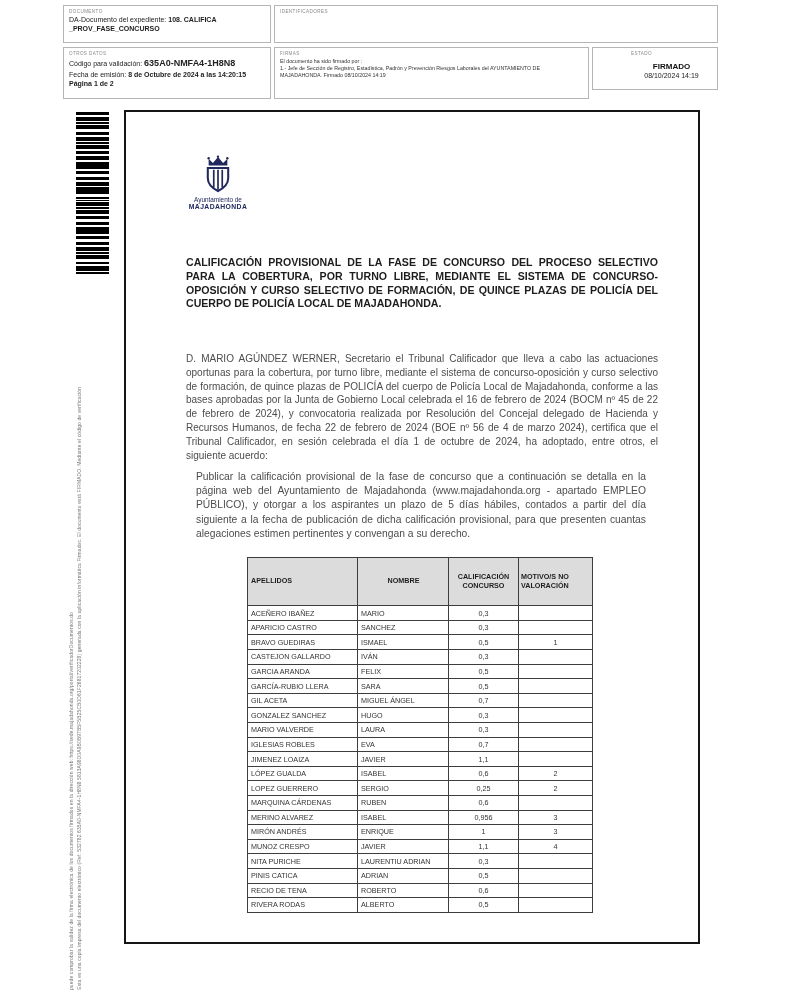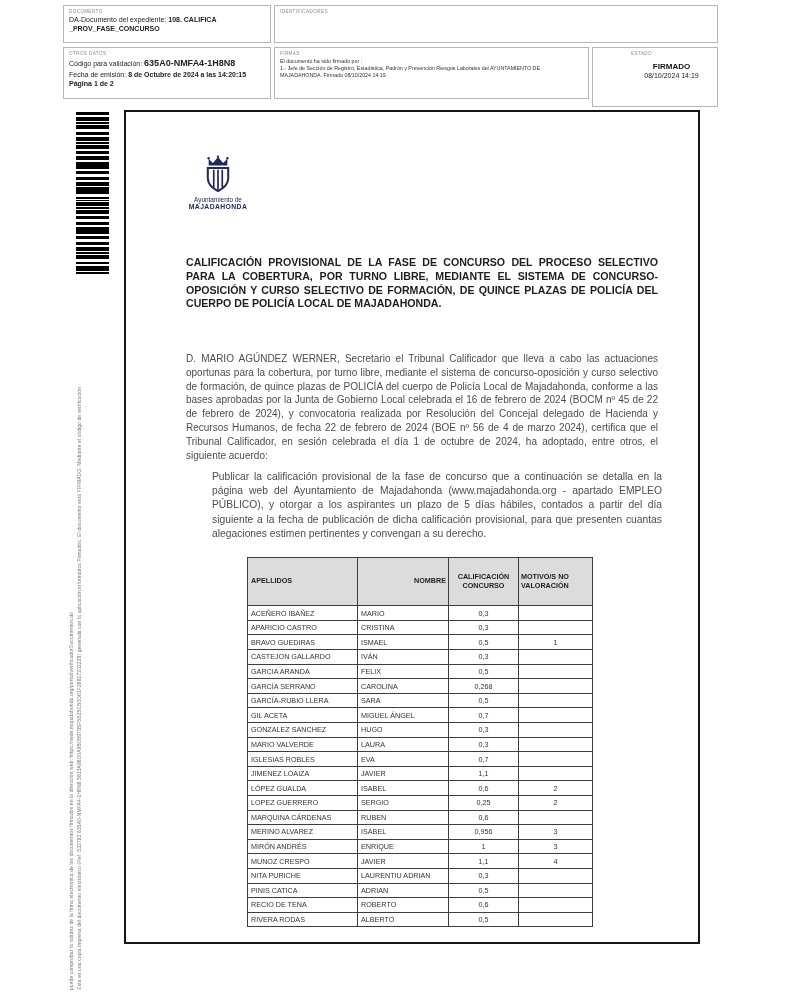--- a/index.html
+++ b/index.html
@@ -7,21 +7,21 @@
   body { font-family:"Liberation Sans", sans-serif; }
   #page { position:relative; width:792px; height:1000px; background:#fff; overflow:hidden; }
 
   
   .meta-box { position:absolute; border:1px solid #b5b5b5; background:#fff; padding:3px 5px 2px 5px; }
   .meta-label { font-size:4.6px; color:#8a8a8a; letter-spacing:.4px; margin-bottom:2px; }
   .box-documento   { left:63px;  top:5px;  width:208px; height:38px; }
   .box-identif     { left:274px; top:5px;  width:444px; height:38px; }
   .box-otros       { left:63px;  top:47px; width:208px; height:52px; }
   .box-firmas      { left:274px; top:47px; width:315px; height:52px; }
-  .box-estado      { left:592px; top:47px; width:126px; height:60px;padding-left:38px; }
+  .box-estado      { left:592px; top:47px; width:126px; height:43px;padding-left:38px; }
   .meta-text  { font-size:7px; color:#222; line-height:1.25; }
   .meta-text b { white-space:pre-line; }
   .otros-line { font-size:7px; color:#222; line-height:1.3; }
   .otros-line .big { font-size:9px; }
   .firmas-text { font-size:5.3px; color:#333; line-height:1.35; }
   .estado-inner { text-align:center; margin-top:6px; }
   .estado-status { font-size:8px; font-weight:bold; color:#111; }
   .estado-date { font-size:7px; color:#222; margin-top:1px; }
 
   
@@ -45,32 +45,32 @@
   .logo svg { display:block; margin:0 auto 3px auto; }
   .logo-line1 { font-size:6.4px; color:#20285c; }
   .logo-line2 { font-size:6.8px; font-weight:bold; color:#20285c; letter-spacing:.4px; }
 
   
   .doc-title { position:absolute; left:186px; top:256px; width:472px;
     font-size:10.6px; font-weight:bold; color:#1d1d1d; text-align:justify; line-height:1.3;
     filter:blur(.15px); }
   .doc-para1 { position:absolute; left:186px; top:352px; width:472px;
     font-size:10px; color:#4c4c4c; text-align:justify; line-height:1.38; filter:blur(.4px); }
-  .doc-para2 { position:absolute; left:212px; top:470px; width:450px;
+  .doc-para2 { position:absolute; left:196px; top:470px; width:450px;
     font-size:10.3px; color:#4c4c4c; text-align:justify; line-height:1.38; filter:blur(.4px); }
 
   
   .results { position:absolute; left:247px; top:557px; border-collapse:collapse;
     filter:blur(.25px); }
   .results th, .results td { border:1px solid #3d3d3d; font-size:7.2px; color:#333; }
   .results th { background:#dcdcdc; font-weight:bold; color:#1e1e1e; padding:15px 2px; height:27px; line-height:1.2; }
   .results td { height:14.6px; padding:0 3px; }
   .results td.c { text-align:center; padding:0 14px; }
   .results th.h-apellidos { width:110px; text-align:left; padding-left:3px; }
-  .results th.h-nombre    { width:91px;  text-align:right; padding-left:3px; }
+  .results th.h-nombre    { width:91px;  text-align:center; padding-left:3px; }
   .results th.h-calif     { width:70px;  text-align:center; }
   .results th.h-motivo    { width:74px;  text-align:left; }
   .results { border:1.5px solid #2b2b2b; }
 </style>
 </head>
 <body>
 
 <div id="page">
 
   <div class="meta-box box-documento">
@@ -140,46 +140,40 @@
     </thead>
     <tbody>
         <tr>
           <td>ACEÑERO IBAÑEZ</td>
           <td>MARIO</td>
           <td class="c">0,3</td>
           <td class="c"></td>
         </tr>
         <tr>
           <td>APARICIO CASTRO</td>
-          <td>CRISTINA</td>
+          <td>SANCHEZ</td>
           <td class="c">0,3</td>
           <td class="c"></td>
         </tr>
         <tr>
           <td>BRAVO GUEDIRAS</td>
           <td>ISMAEL</td>
           <td class="c">0,5</td>
           <td class="c">1</td>
         </tr>
         <tr>
           <td>CASTEJON GALLARDO</td>
           <td>IVÁN</td>
           <td class="c">0,3</td>
           <td class="c"></td>
         </tr>
         <tr>
           <td>GARCIA ARANDA</td>
           <td>FELIX</td>
           <td class="c">0,5</td>
-          <td class="c"></td>
-        </tr>
-        <tr>
-          <td>GARCÍA SERRANO</td>
-          <td>CAROLINA</td>
-          <td class="c">0,268</td>
           <td class="c"></td>
         </tr>
         <tr>
           <td>GARCÍA-RUBIO LLERA</td>
           <td>SARA</td>
           <td class="c">0,5</td>
           <td class="c"></td>
         </tr>
         <tr>
           <td>GIL ACETA</td>

